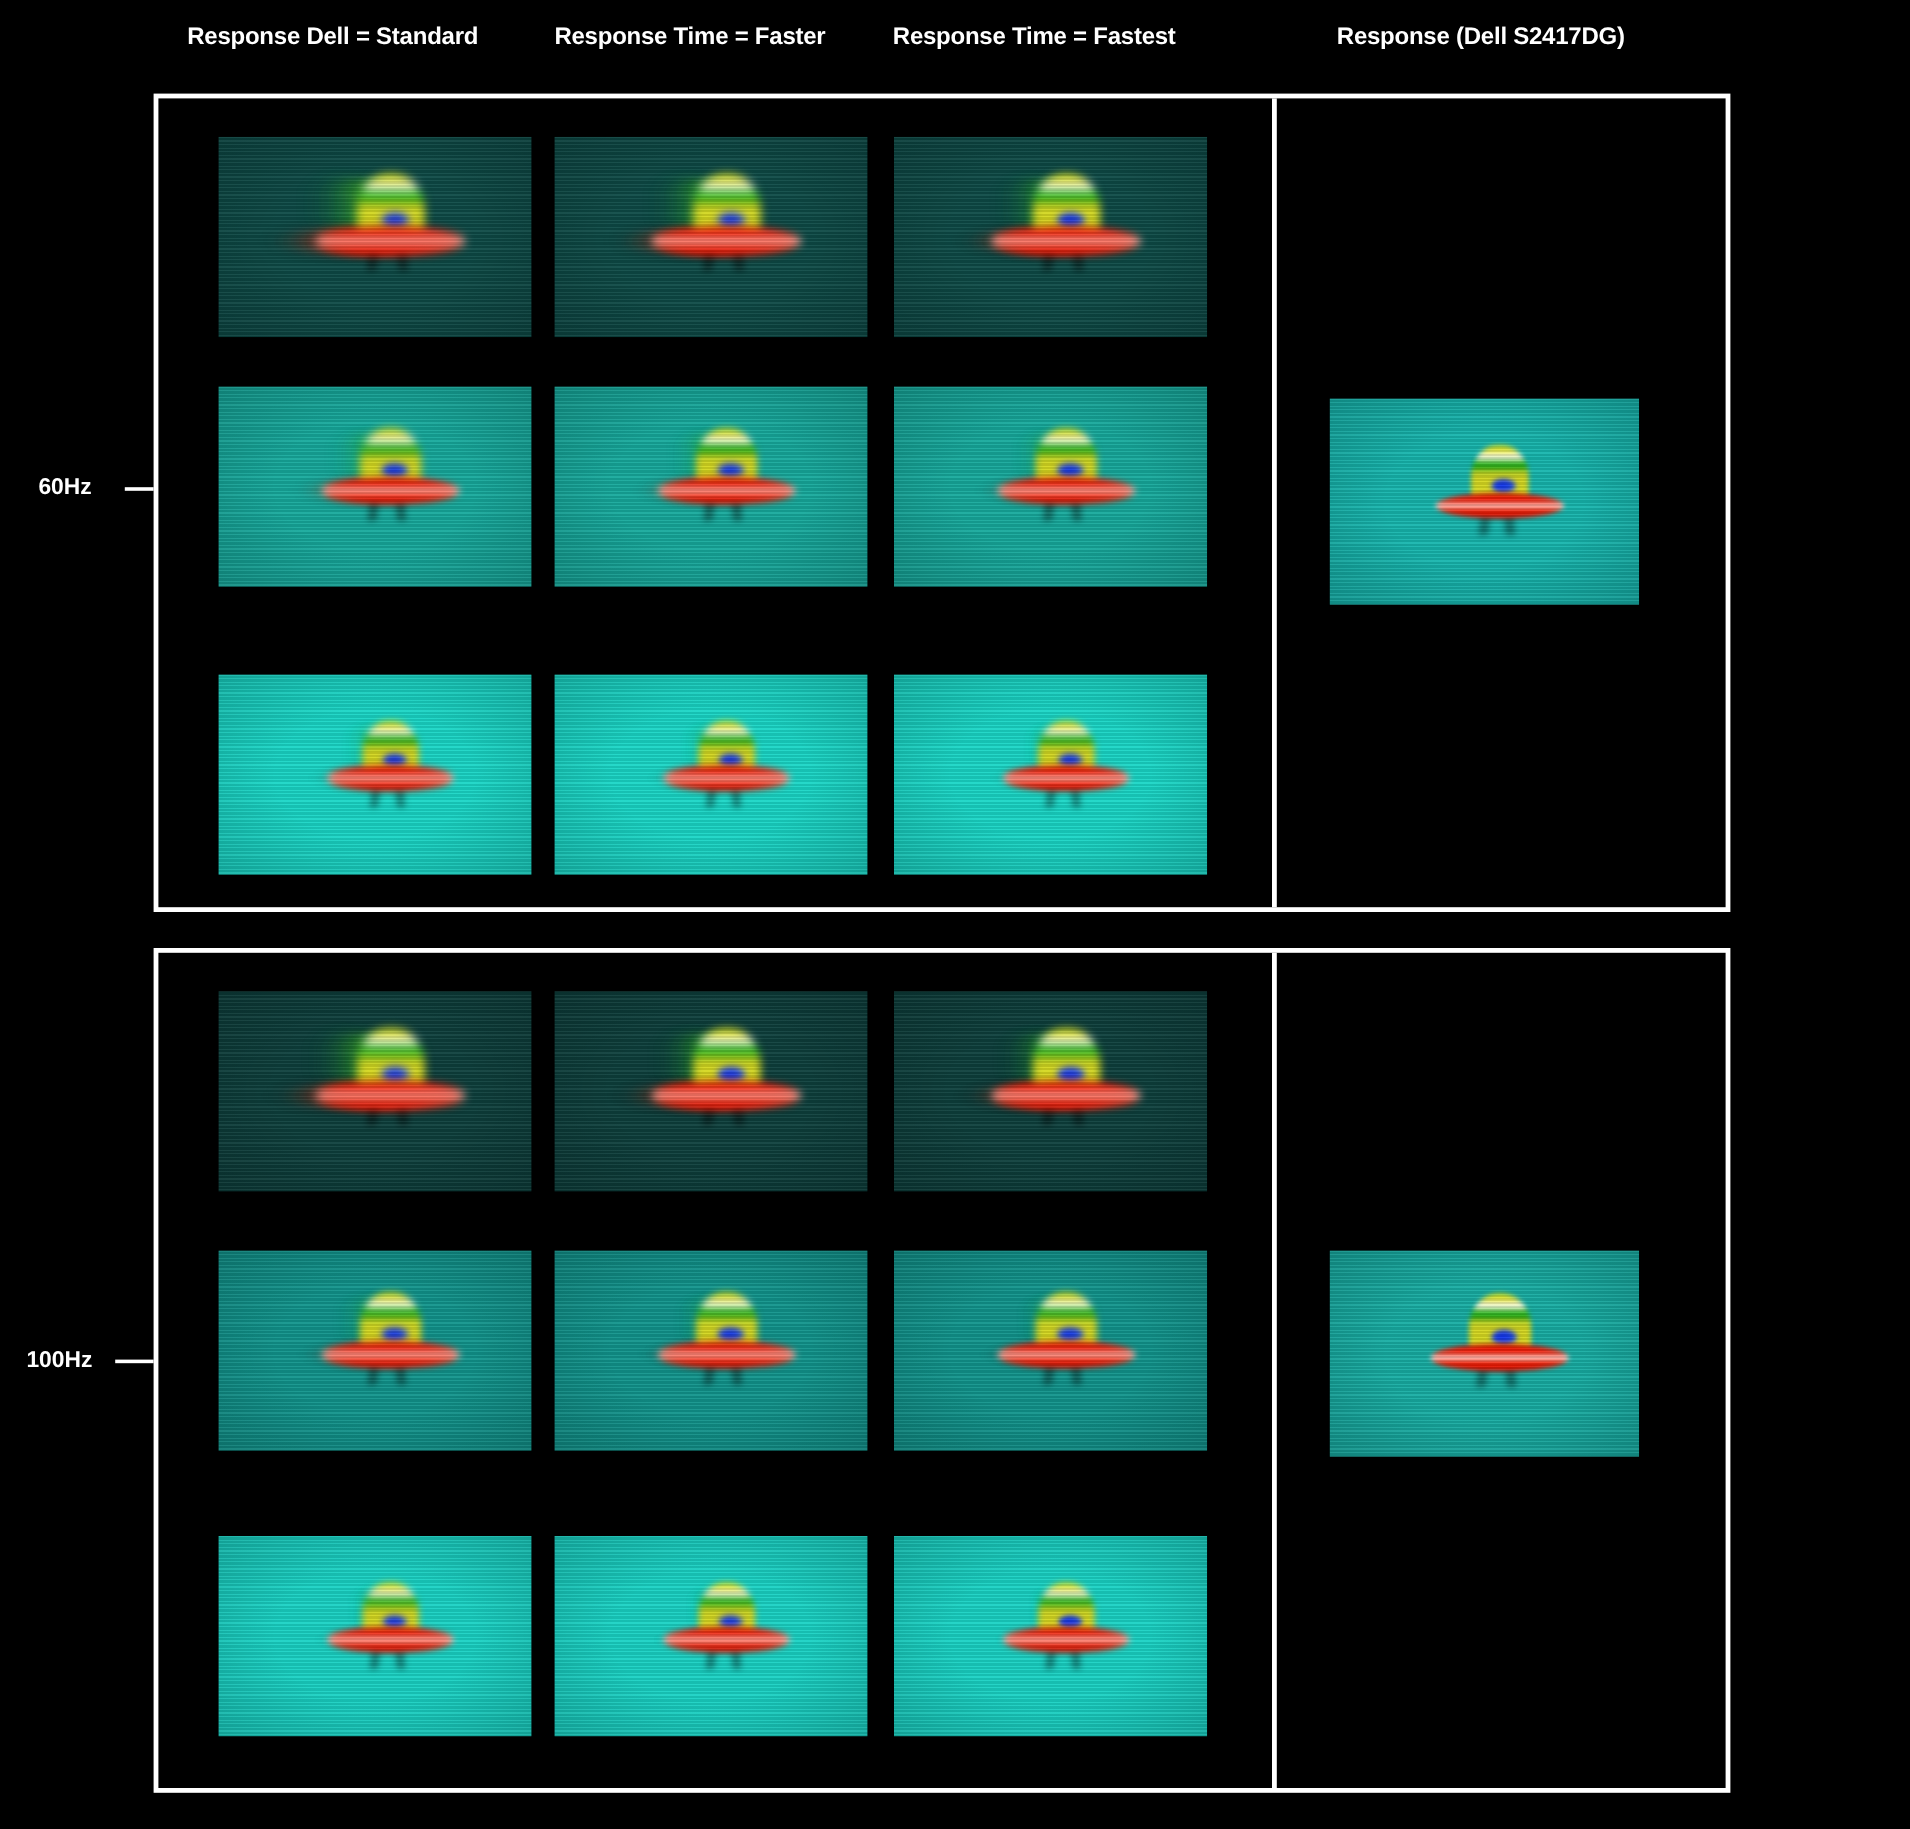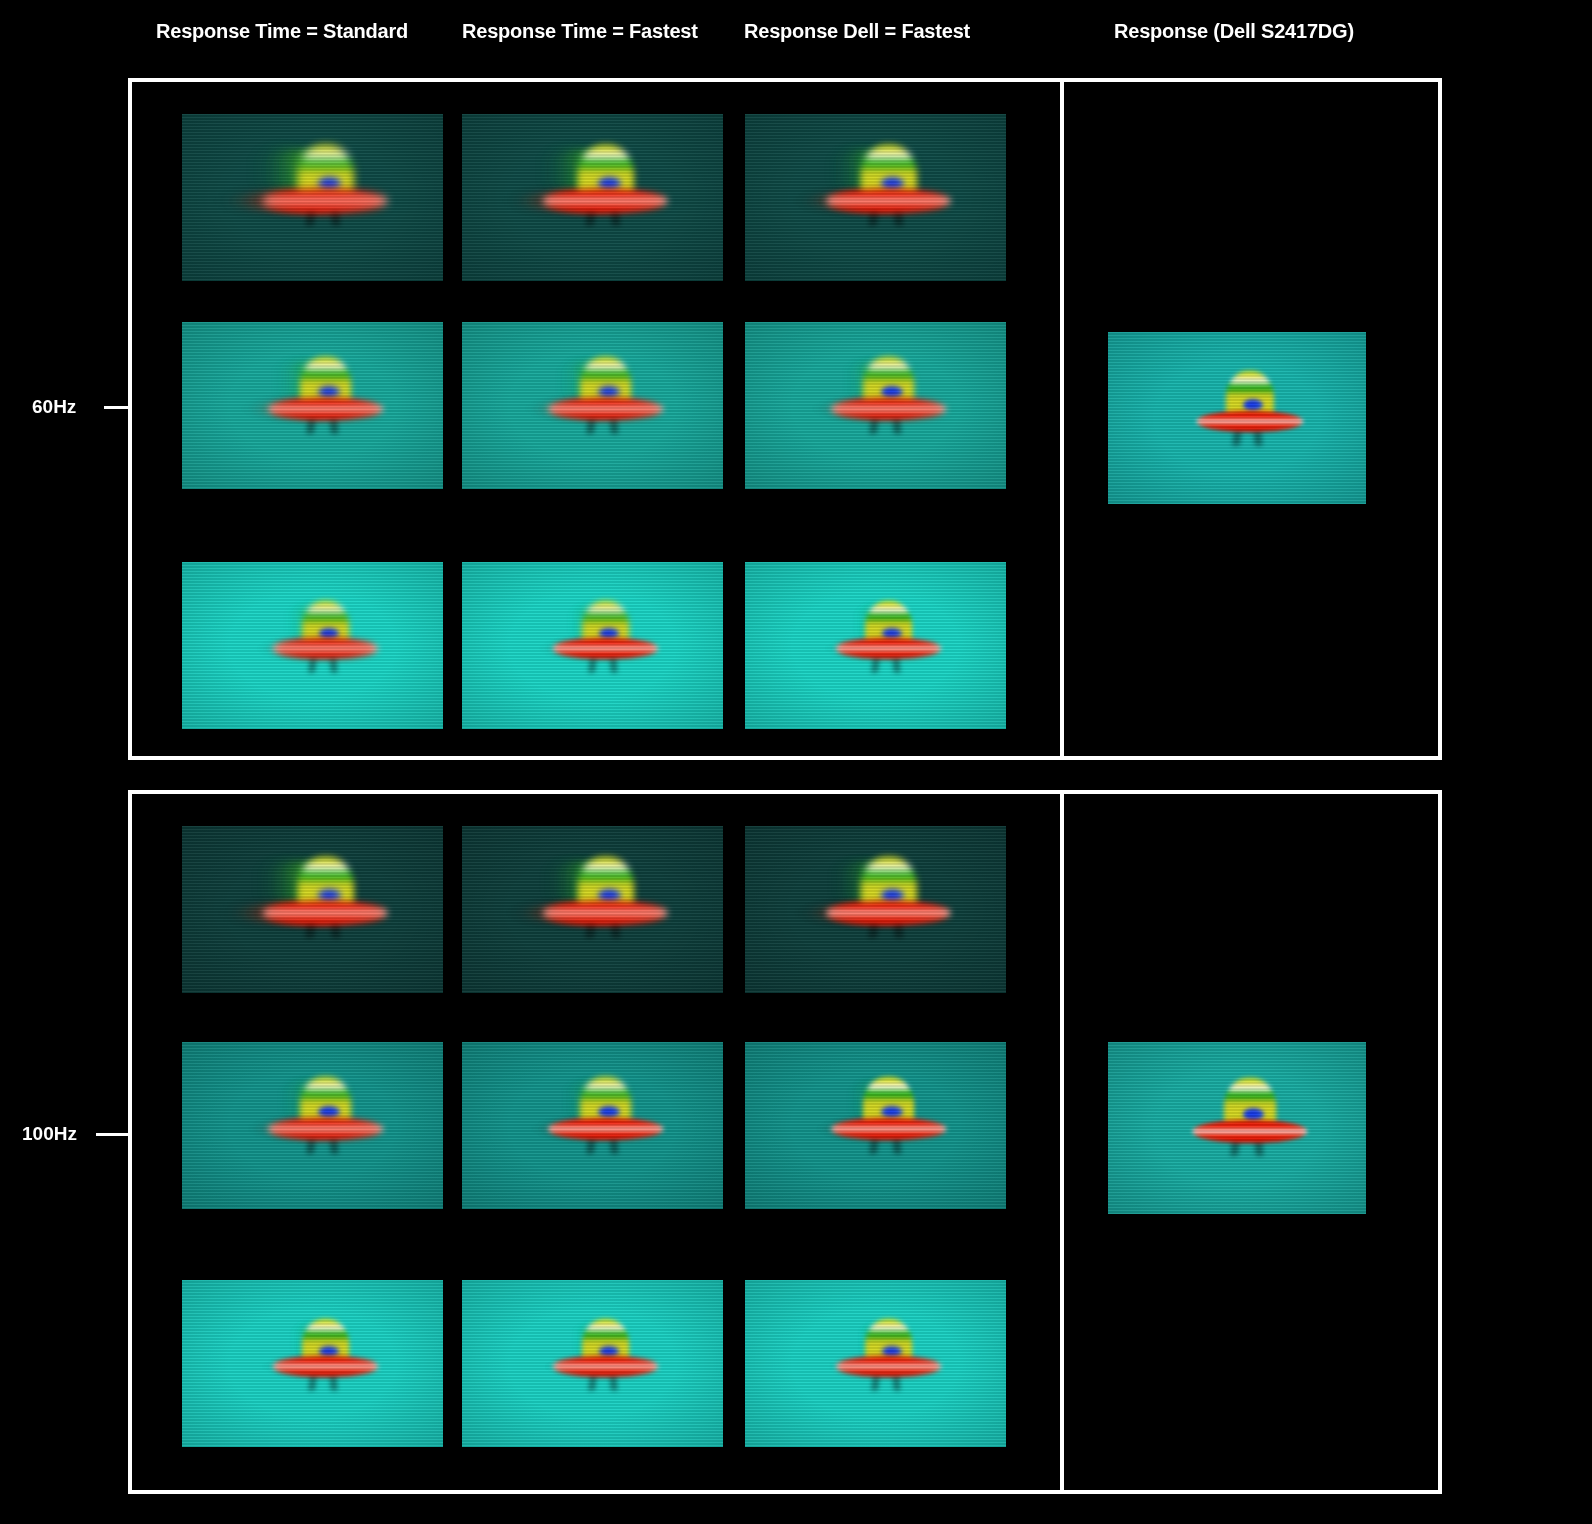--- a/index.html
+++ b/index.html
@@ -123,23 +123,23 @@
   
   .trail{
     position:absolute;border-radius:50%;
     pointer-events:none;
   }
 </style>
 </head>
 <body>
 
 <div class="col-headers">
-  <div class="col-header ch0">Response Time = Standard</div>
-  <div class="col-header ch1">Response Time = Fastest</div>
-  <div class="col-header ch2">Response Dell = Fastest</div>
+  <div class="col-header ch0">Response Dell = Standard</div>
+  <div class="col-header ch1">Response Time = Faster</div>
+  <div class="col-header ch2">Response Time = Fastest</div>
   <div class="col-header ch3">Response (Dell S2417DG)</div>
 </div>
 
 <div class="row-label rl-60">60Hz</div>
 <div class="row-leader ld-60"></div>
 <div class="row-label rl-100">100Hz</div>
 <div class="row-leader ld-100"></div>
 
 <div class="panel" id="panel-60hz">
   <div class="panel-divider"></div>

